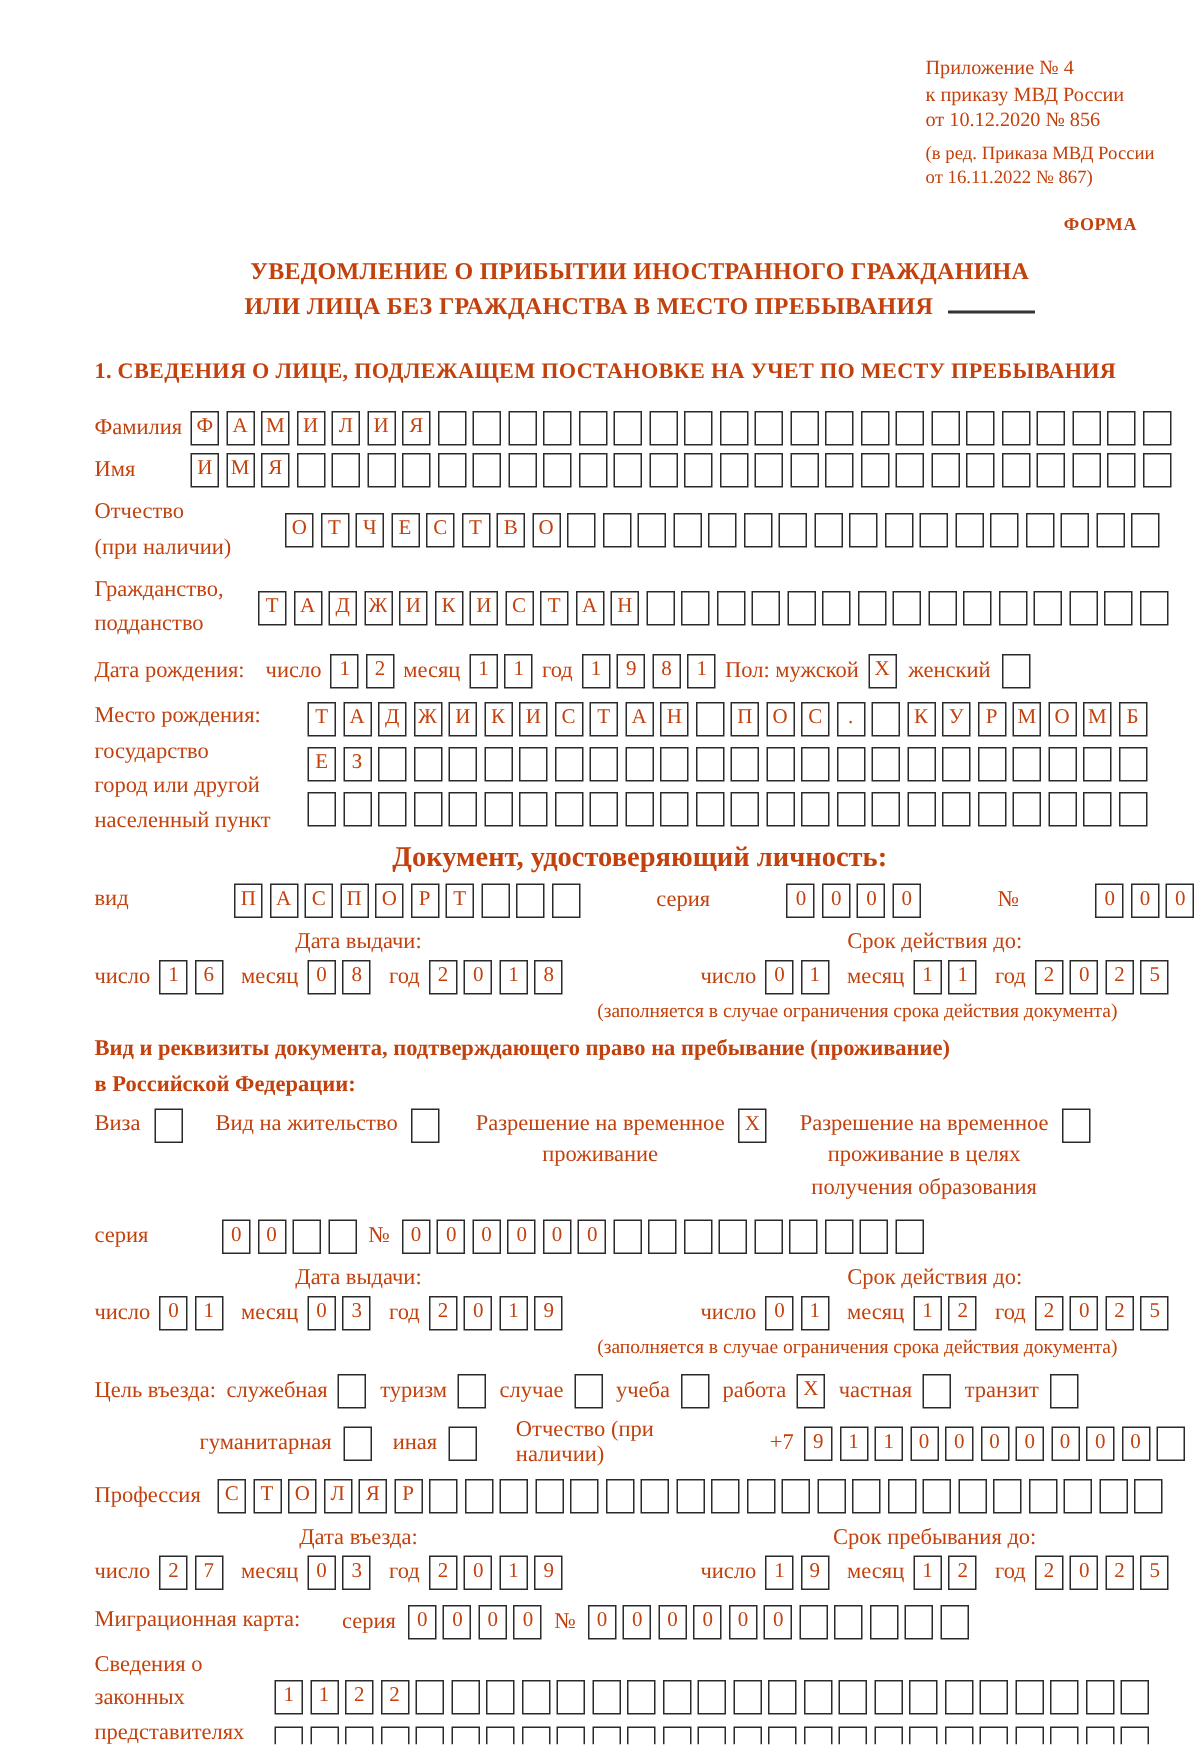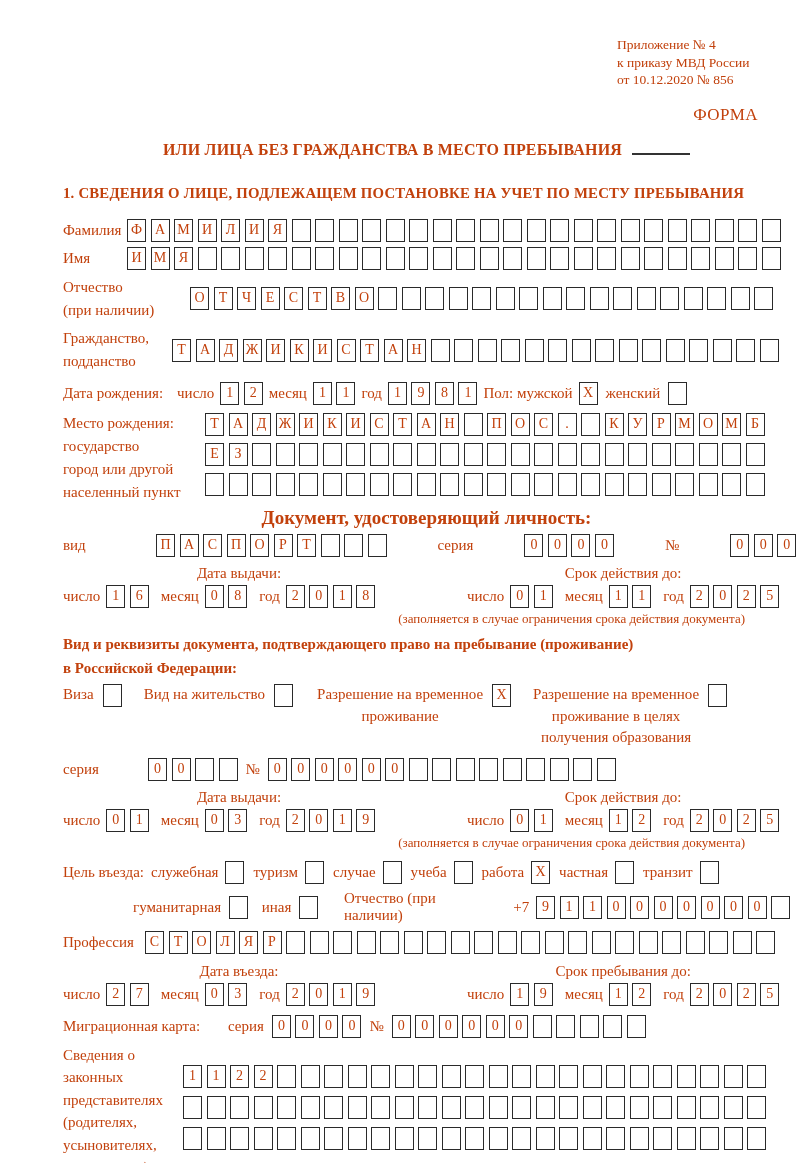--- a/index.html
+++ b/index.html
@@ -10,21 +10,21 @@
     margin:0 auto;
     background:#fff;
     color:#c2410c;
     font-family:"Liberation Serif","DejaVu Serif",serif;
     font-size:15px;
     padding:36px 10px 10px 63px;
     overflow:hidden;
   }
   .ref-block { margin-left:554px; font-size:13.5px; line-height:1.3; white-space:pre-line; }
   .ref-note  { margin-left:554px; font-size:12.5px; line-height:1.3; white-space:pre-line; margin-top:5px; }
-  .forma { text-align:right; padding-right:32px; font-weight:normal; margin-top:16px; font-size:17px; letter-spacing:.4px; }
+  .forma { text-align:right; padding-right:32px; font-weight:bold; margin-top:16px; font-size:12px; letter-spacing:.4px; }
   .title { text-align:center; font-weight:bold; font-size:16px; line-height:1.4; margin-top:14px; letter-spacing:.2px; }
   .blank-line { display:inline-block; width:58px; height:15px; border-bottom:2px solid #333; margin-left:10px; }
   .section-heading { font-weight:bold; font-size:14.8px; margin-top:24px; letter-spacing:.2px; }
 
   .frow { display:flex; align-items:center; margin-top:5px; }
   .flabel { white-space:pre-line; line-height:1.55; flex:0 0 auto; }
   .w64 {flex-basis:64px;} .w127{flex-basis:127px;} .w109{flex-basis:109px;}
   .w142{flex-basis:142px;} .w82{flex-basis:82px;} .w120{flex-basis:120px;}
   .w50{flex-basis:50px;} .w85{flex-basis:85px;} .w165{flex-basis:165px;}
 
@@ -65,23 +65,26 @@
   .phone-row { display:flex; align-items:center; margin-top:6px; padding-left:70px; }
 </style>
 </head>
 <body>
 
 <div class="page">
 
   <div class="ref-block">Приложение № 4
 к приказу МВД России
 от 10.12.2020 № 856</div>
+  <div class="ref-note">(в ред. Приказа МВД России
+от 16.11.2022 № 867)</div>
   <div class="forma">ФОРМА</div>
 
   <div class="title">
+    <div>УВЕДОМЛЕНИЕ О ПРИБЫТИИ ИНОСТРАННОГО ГРАЖДАНИНА</div>
     <div><span>ИЛИ ЛИЦА БЕЗ ГРАЖДАНСТВА В МЕСТО ПРЕБЫВАНИЯ</span><span class="blank-line"></span></div>
   </div>
 
   <div class="section-heading">1. СВЕДЕНИЯ О ЛИЦЕ, ПОДЛЕЖАЩЕМ ПОСТАНОВКЕ НА УЧЕТ ПО МЕСТУ ПРЕБЫВАНИЯ</div>
 
   <div class="frow" style="margin-top:17px;">
     <div class="flabel w64">Фамилия</div>
     <div class="cellrow">
         <span class="cell">Ф</span>
         <span class="cell">А</span>

